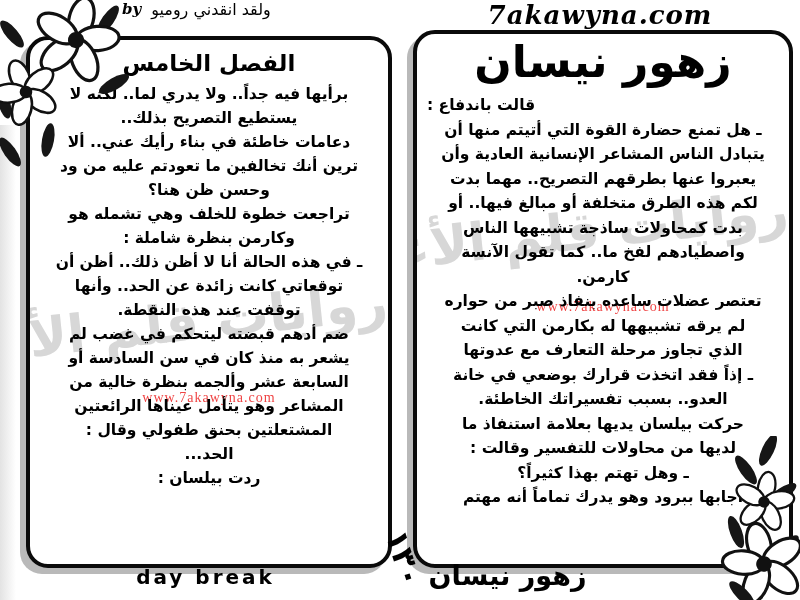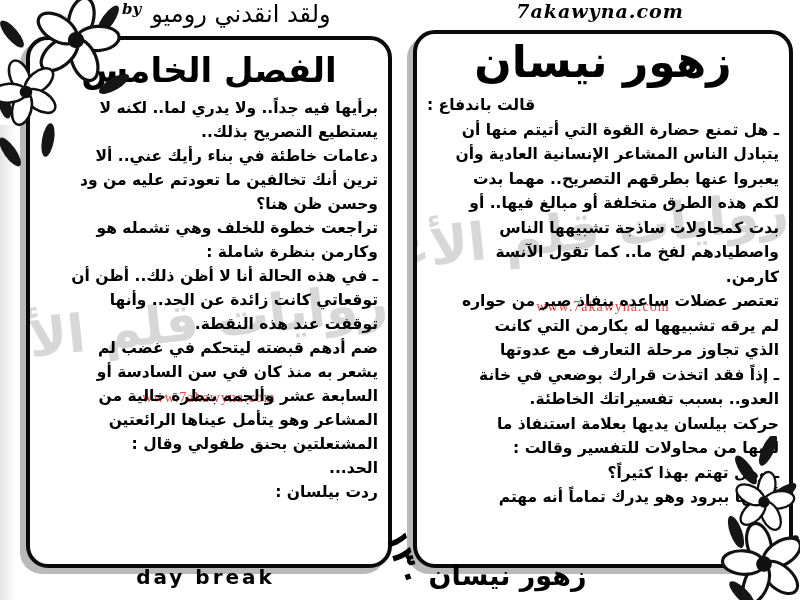--- a/index.html
+++ b/index.html
@@ -2,37 +2,37 @@
 <html lang="ar"><head>
 <meta charset="utf-8">
 <style>
   html,body{margin:0;padding:0;background:#fff;}
   .sheet{position:relative;width:800px;height:600px;background:#fff;overflow:hidden;
          font-family:"DejaVu Sans",sans-serif;color:#000;}
 
   
   .hdr-left{position:absolute;left:122px;top:0;display:flex;align-items:flex-start;gap:10px;z-index:6;}
   .by{font-family:"DejaVu Serif",serif;font-style:italic;font-weight:bold;font-size:15px;}
-  .hdr-title{font-size:24px;direction:rtl;}
+  .hdr-title{font-size:16px;direction:rtl;}
   .logo{position:absolute;left:455px;top:0;width:290px;text-align:center;z-index:6;
         font-family:"DejaVu Serif",serif;font-style:italic;font-weight:bold;
-        font-size:19px;letter-spacing:1px;}
+        font-size:26px;letter-spacing:1px;}
 
   
   .page{position:absolute;background:#fff;border:4px solid #0a0a0a;border-radius:22px;
         box-shadow:-6px 6px 0 #b9b9b9;z-index:1;overflow:hidden;}
   .page-left{left:26px;top:36px;width:358px;height:524px;}
   .page-right{left:413px;top:30px;width:372px;height:530px;}
   .ptitle{position:relative;z-index:2;margin:6px 10px 2px;text-align:center;font-weight:bold;}
-  .left-title{font-size:34px;margin-top:10px;}
+  .left-title{font-size:23px;margin-top:10px;}
   .right-title{font-size:44px;margin-top:2px;}
   .pbody{position:relative;z-index:2;padding:4px 10px 0;font-size:15.5px;font-weight:bold;
          line-height:24px;}
   .page-right .pbody{line-height:24.5px;}
-  .line{white-space:nowrap;text-align:right;}
+  .line{white-space:nowrap;text-align:center;}
   .line.r{text-align:left;}
 
   
   .wm{position:absolute;left:0;right:0;text-align:center;z-index:0;pointer-events:none;}
   .page-left .wm{top:250px;}
   .page-right .wm{top:165px;}
   .wm-big{font-size:52px;font-weight:bold;color:#d7d7d7;transform:rotate(-6deg);
           white-space:nowrap;direction:rtl;}
   .wm-url{font-family:Liberation Serif, serif;font-size:14px;color:#ef4444;margin-top:40px;
           letter-spacing:1px;}

